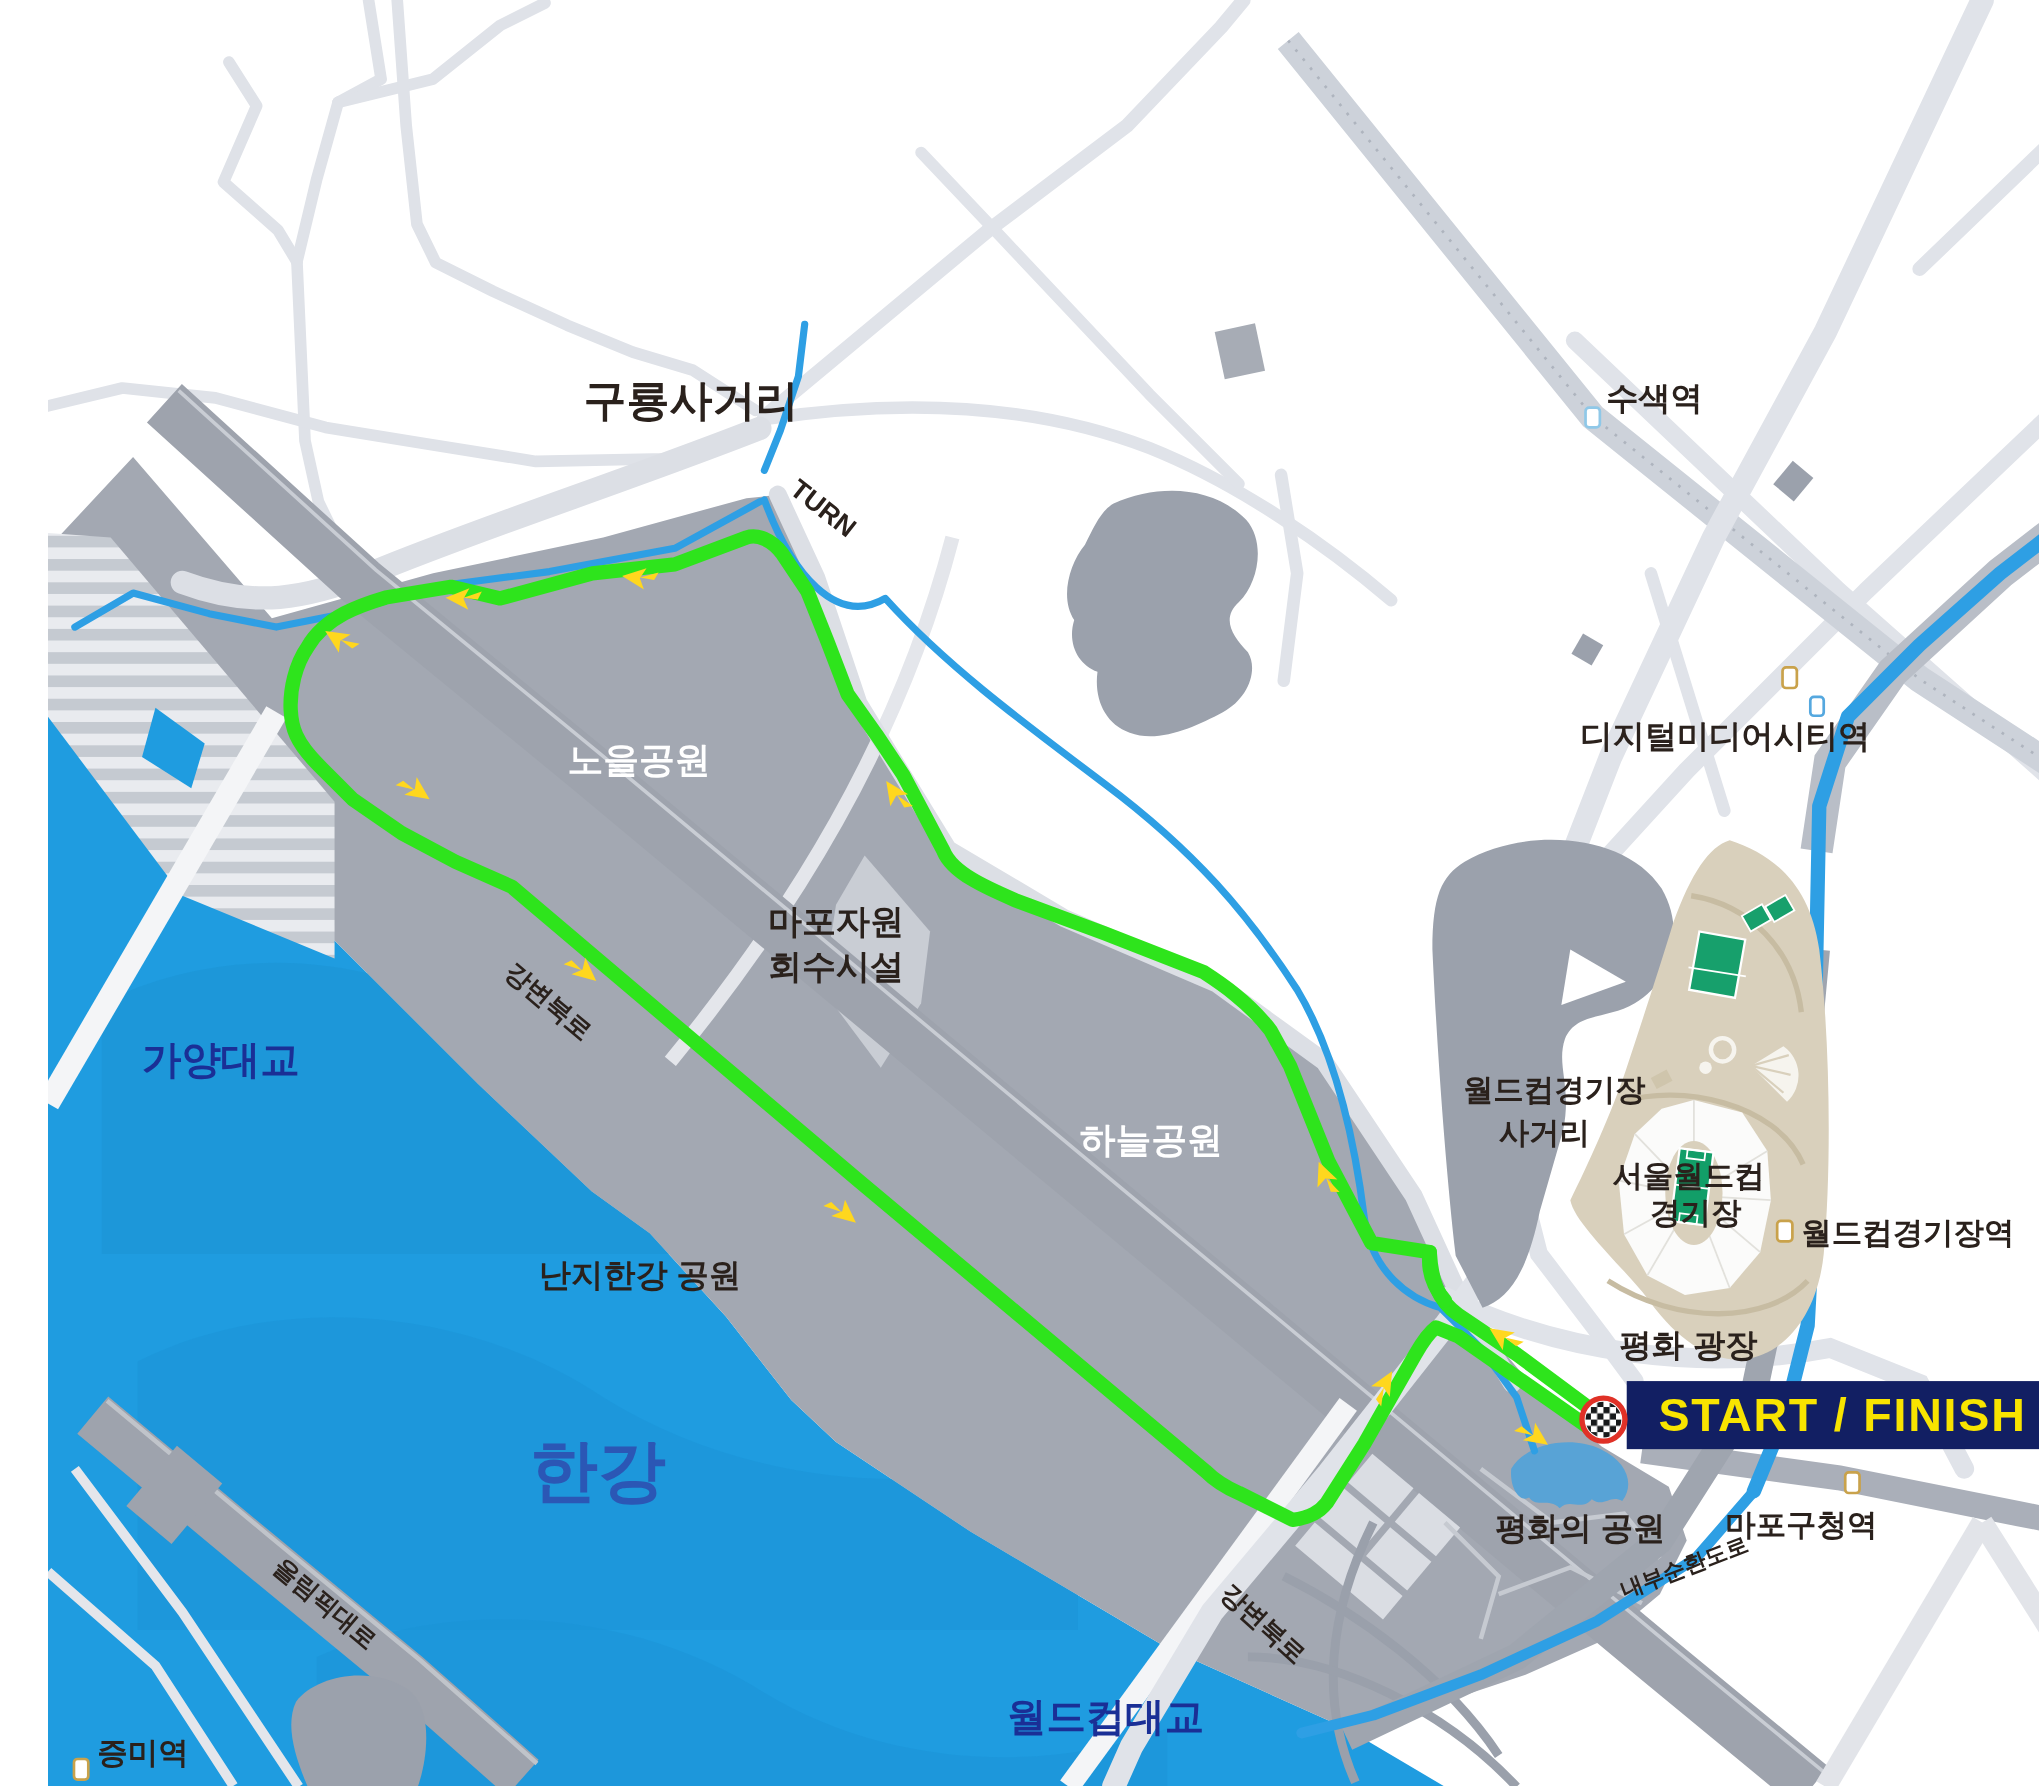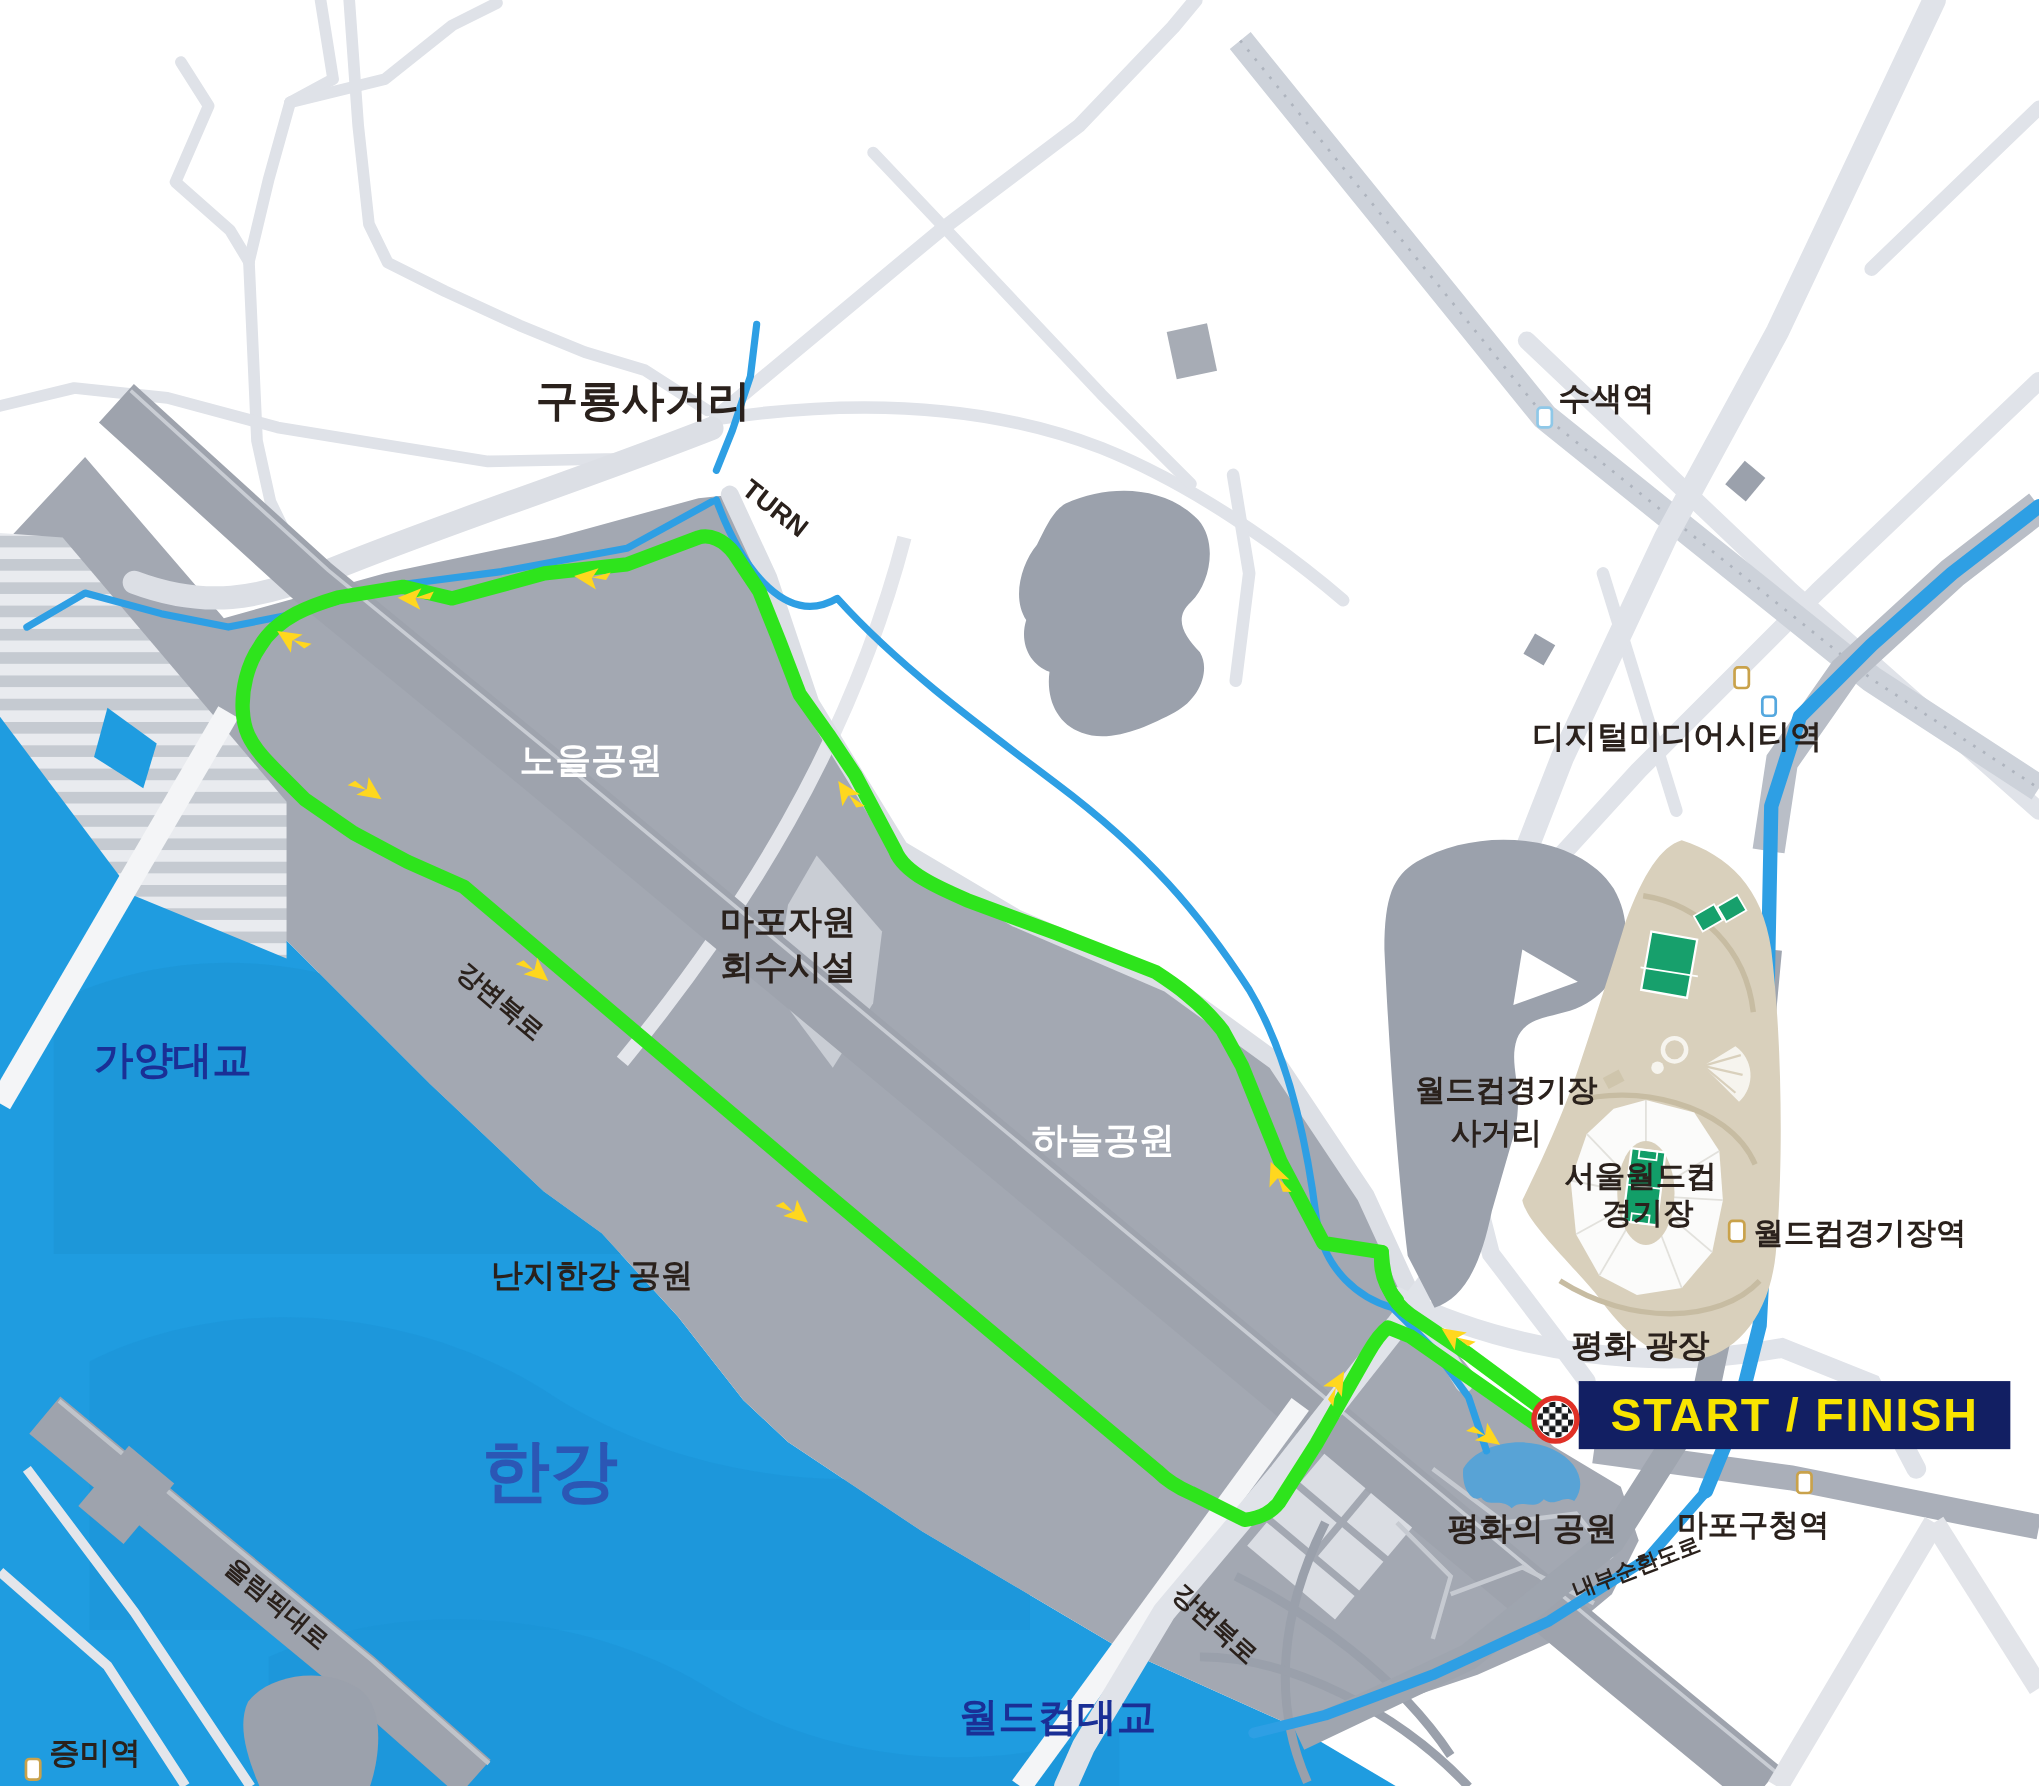--- a/index.html
+++ b/index.html
@@ -1,16 +1,16 @@
 <!DOCTYPE html>
 <html style="font-size:14.3px"><head>
 <meta charset="utf-8">
 <style>
   html,body{margin:0;padding:0;background:#fff;}
-  .map-wrap{width:1720px;height:1787px;position:relative;font-family:"Liberation Sans",sans-serif;}
+  .map-wrap{width:1720px;height:1787px;position:relative;font-family:"Liberation Sans",sans-serif;padding-left:48px;}
   svg{display:block;}
   text{font-family:"Liberation Sans","DejaVu Sans",sans-serif;font-weight:bold;}
   .lbl-dark{fill:#2A211C;}
   .lbl-white{fill:#FFFFFF;}
   .lbl-road{fill:#2A211C;}
 </style>
 </head>
 <body>
 
 <div class="map-wrap">

